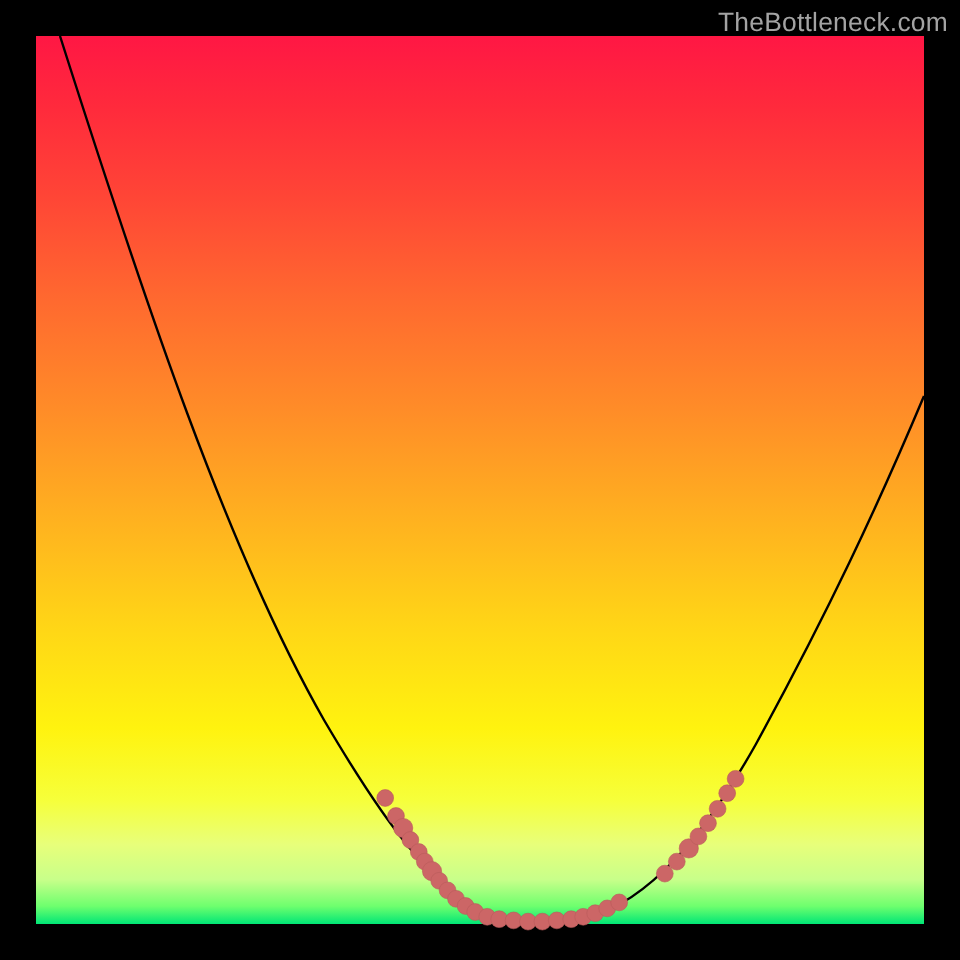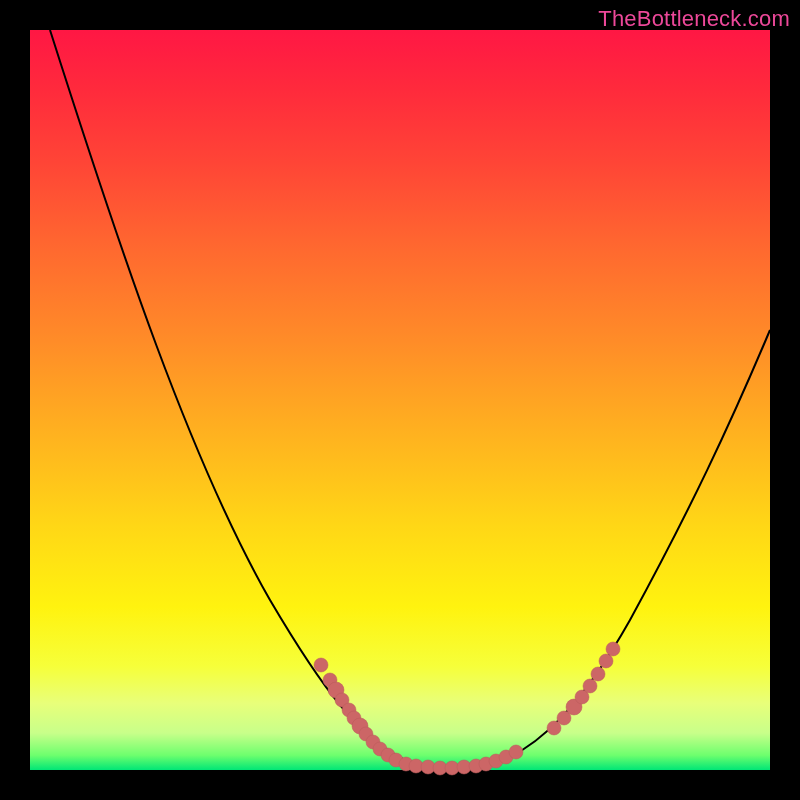--- a/index.html
+++ b/index.html
@@ -37,21 +37,21 @@
       #e8ff7a 91%,
       #c8ff8a 95%,
       #6eff6e 98%,
       #00e676 100%
     );
   }
   .watermark {
     position: absolute;
     top: 6px;
     right: 10px;
-    color: #ec4899;
+    color: #a3a3a3;
     font-size: 22px;
     letter-spacing: 0.2px;
     user-select: none;
   }
   svg.curve-layer {
     position: absolute;
     left: 0;
     top: 0;
     width: 740px;
     height: 740px;

